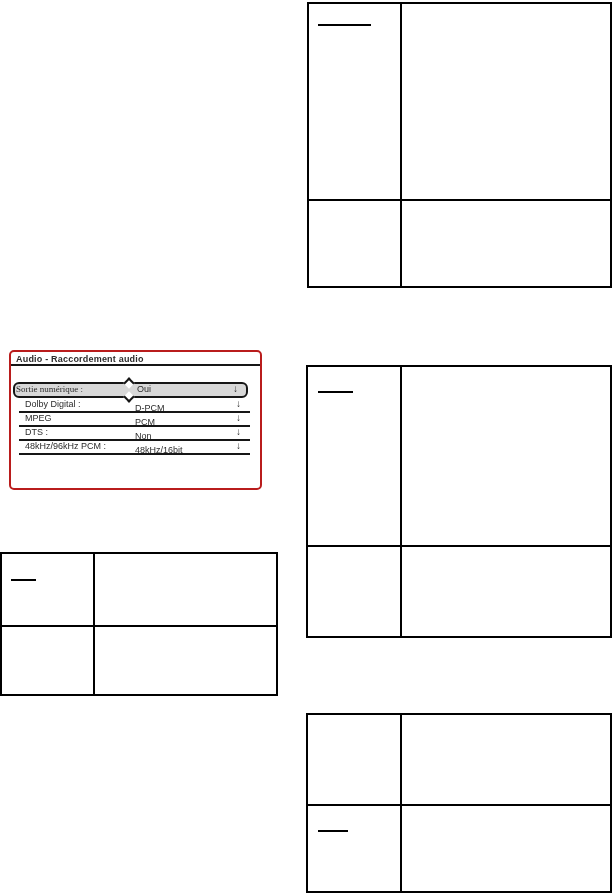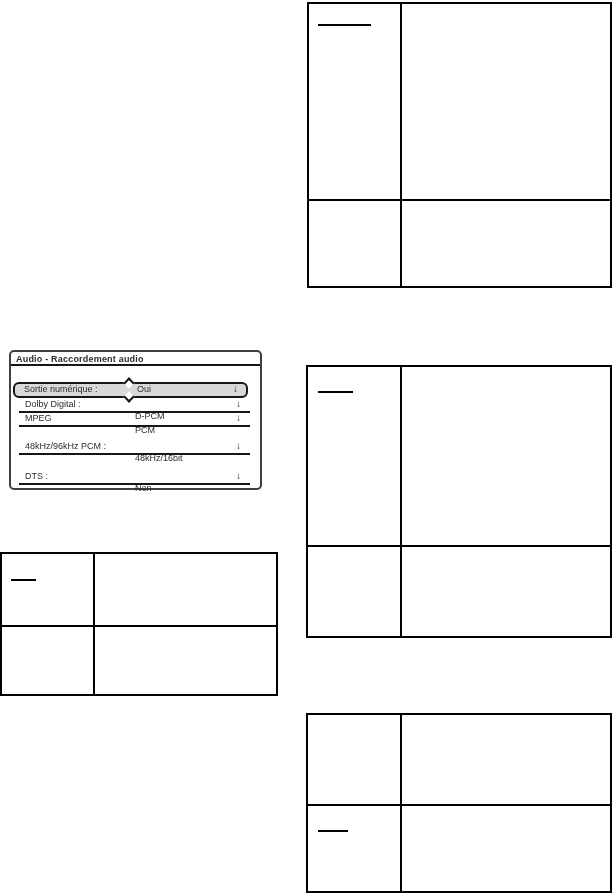--- a/index.html
+++ b/index.html
@@ -41,21 +41,21 @@
   .tbl-left        { left: 0px;   top: 552px; width: 278px; height: 144px; }
   .tbl-left .vdiv  { left: 91px; }
   .tbl-left .hdiv  { top: 71px; }
   .tbl-left .uline { left: 9px;  top: 25px;  width: 25px; }
 
   
   .menu {
     position: absolute;
     left: 9px; top: 350px;
     width: 253px; height: 140px;
-    border: 2px solid #404040;
+    border: 2px solid #b91c1c;
     border-radius: 5px;
     box-sizing: border-box;
     background: #fff;
     color: #2b2b2b;
     font-size: 9px;
   }
   .menu-title {
     position: absolute;
     left: 5px; top: 2px;
     font-weight: bold;
@@ -69,21 +69,21 @@
   }
   .sel-row {
     position: absolute;
     left: 2px; top: 30px;
     width: 235px; height: 16px;
     background: #d8d8d8;
     border: 2px solid #161616;
     border-radius: 6px;
     box-sizing: border-box;
   }
-  .sel-row .lbl { position: absolute; left: 9px;  top: 0px; white-space: nowrap; }
+  .sel-row .lbl { position: absolute; left: 1px;  top: 0px; white-space: nowrap; font-family: Liberation Serif, serif; }
   .sel-row .val { position: absolute; left: 122px; top: 0px; white-space: nowrap; text-align: center; }
   .sel-row .arr { position: absolute; right: 8px; top: -1px; font-weight: bold; font-size: 10px; }
   .caret {
     position: absolute;
     width: 8px; height: 8px;
     background: #fff;
     box-sizing: border-box;
     transform: rotate(45deg);
   }
   .caret-up   { left: 110px; top: -5px;    border-top: 2px solid #161616;    border-left: 2px solid #161616; }
@@ -91,24 +91,24 @@
 
   .menu-row {
     position: absolute;
     left: 8px;
     width: 231px; height: 14px;
     border-bottom: 2px solid #161616;
     box-sizing: border-box;
   }
   .menu-row.r2 { top: 47px; }
   .menu-row.r3 { top: 61px; }
-  .menu-row.r4 { top: 75px; margin-top: 44px; }
+  .menu-row.r4 { top: 75px; }
   .menu-row.r5 { top: 89px; text-decoration: underline; }
   .menu-row .lbl { position: absolute; left: 6px;   top: 0px; white-space: nowrap; text-align: center; }
-  .menu-row .val { position: absolute; left: 116px; top: 12px; white-space: nowrap; }
+  .menu-row .val { position: absolute; left: 116px; top: 4px; white-space: nowrap; }
   .menu-row .arr { position: absolute; right: 9px;  top: -1px; font-weight: bold; font-size: 10px; }
 </style>
 </head>
 <body>
 
 <div class="page">
 
   <div class="tbl tbl-top-right">
     <div class="vdiv"></div>
     <div class="hdiv"></div>

